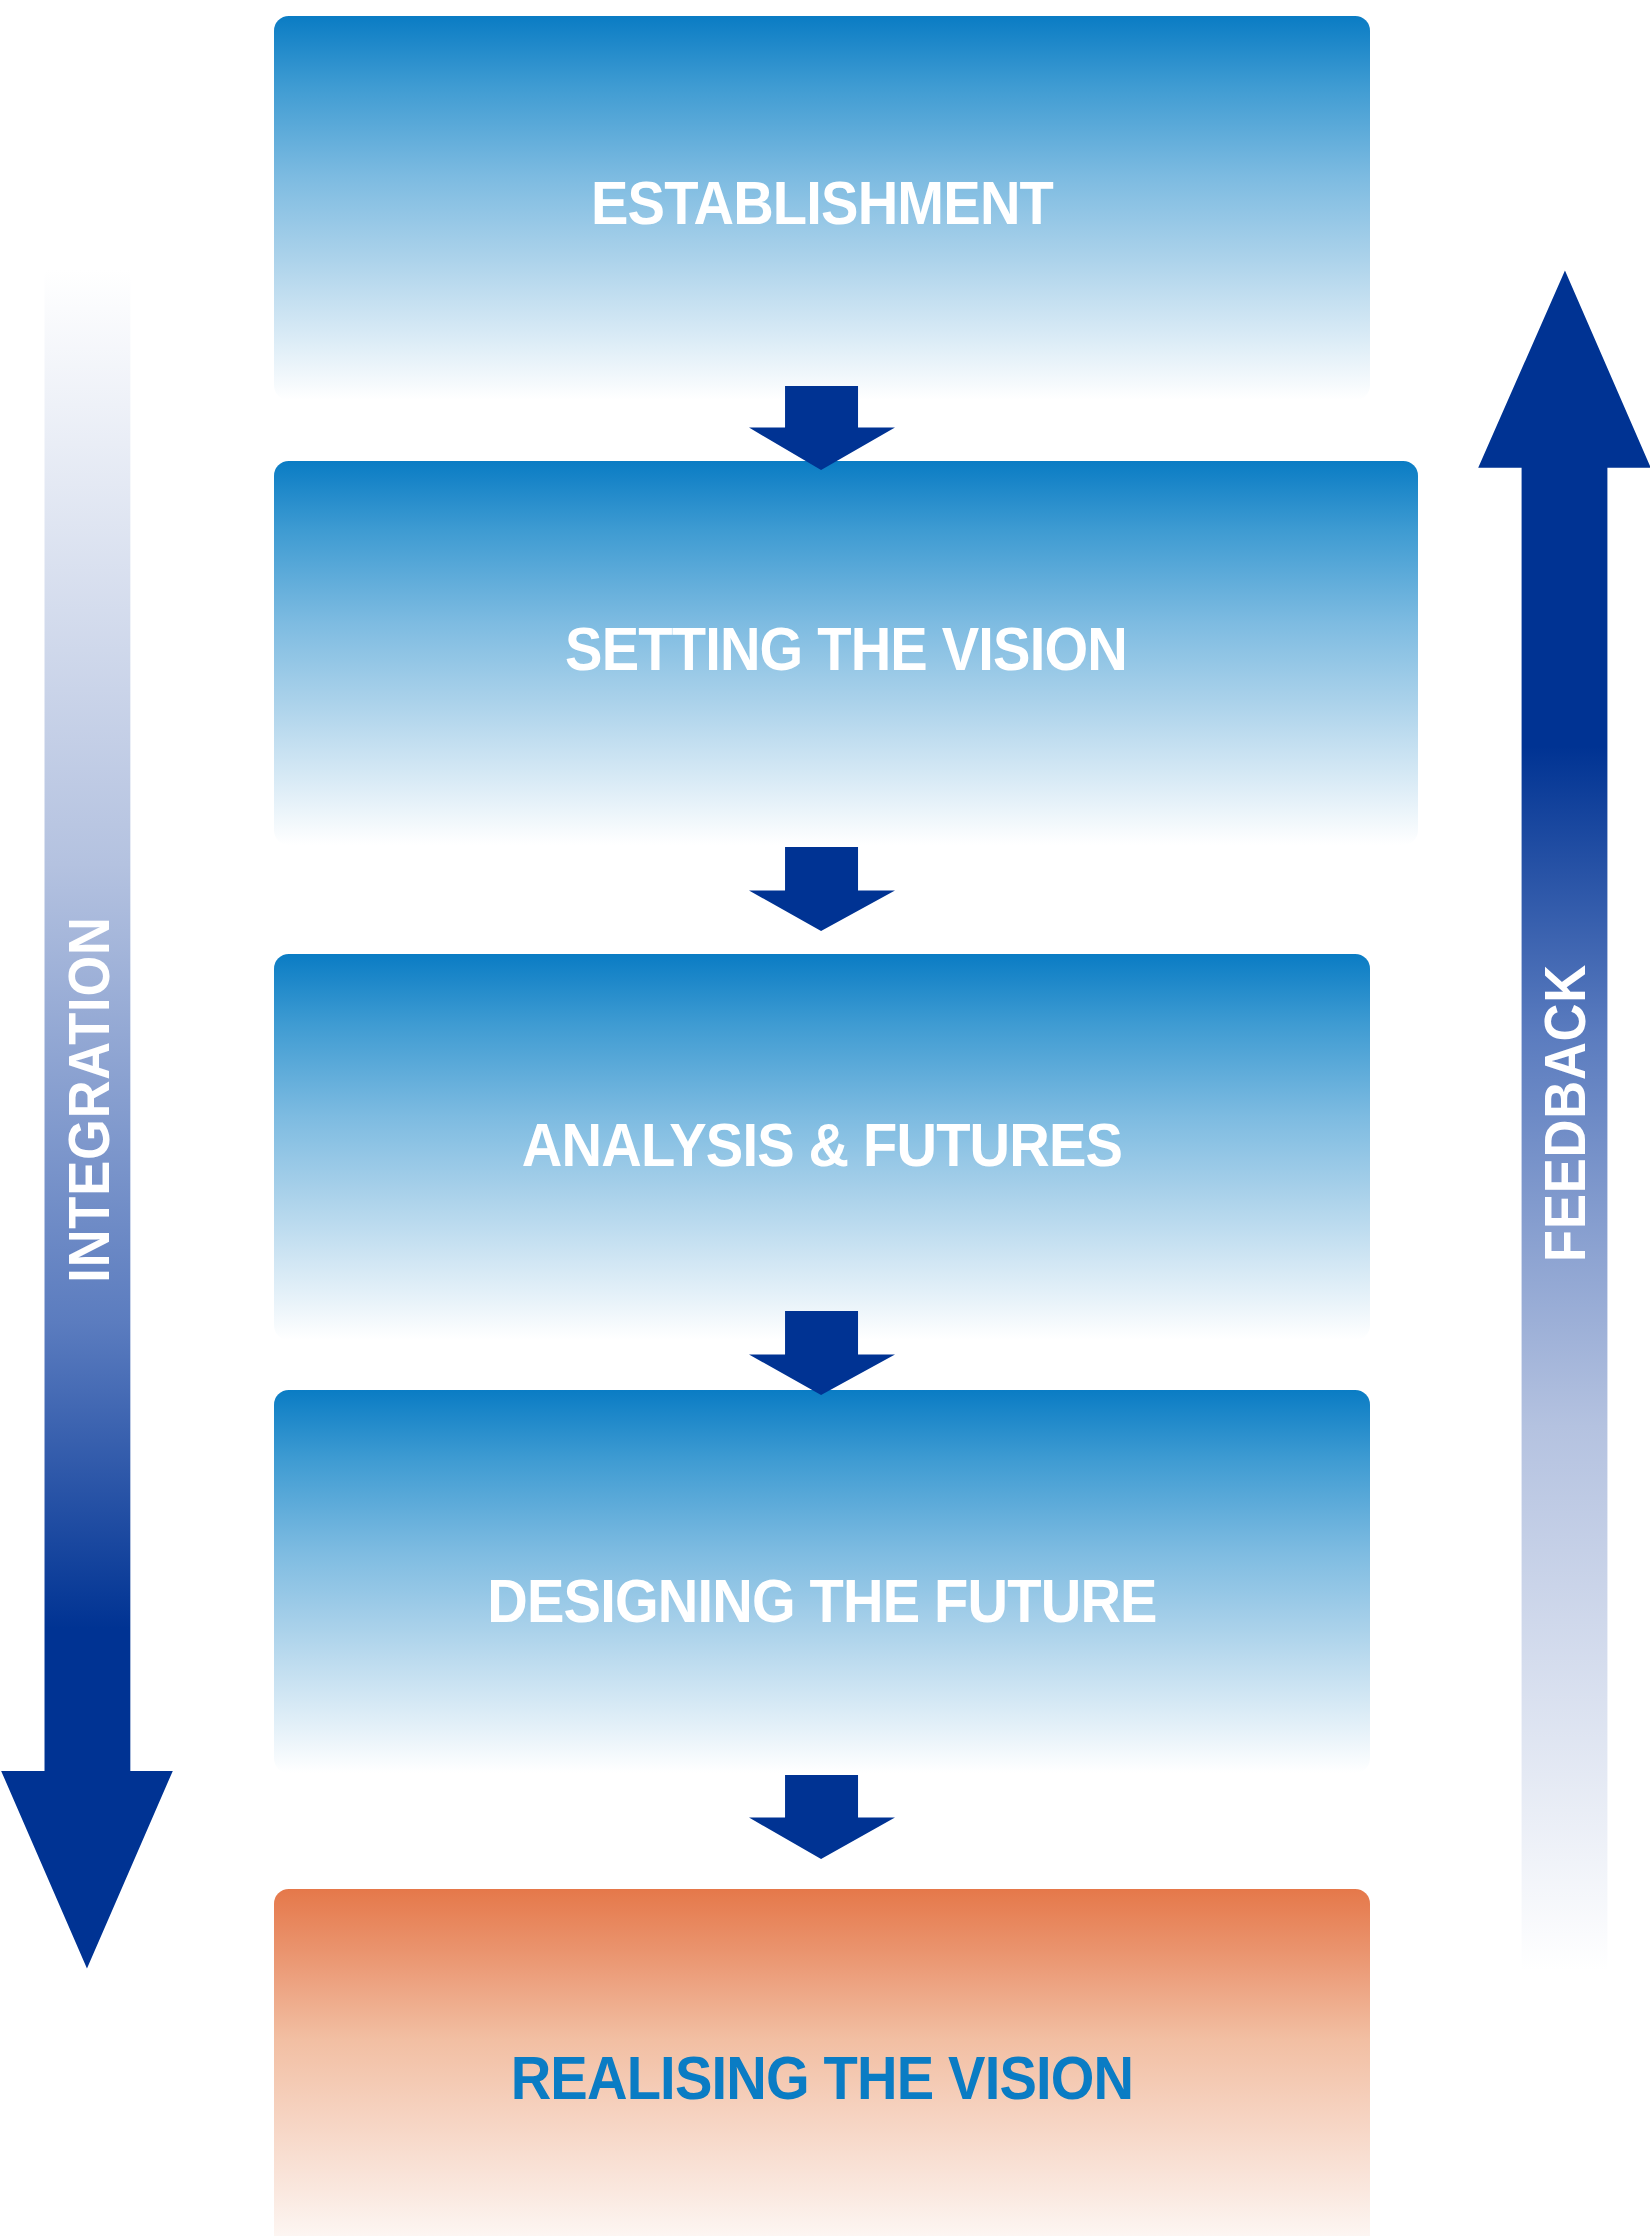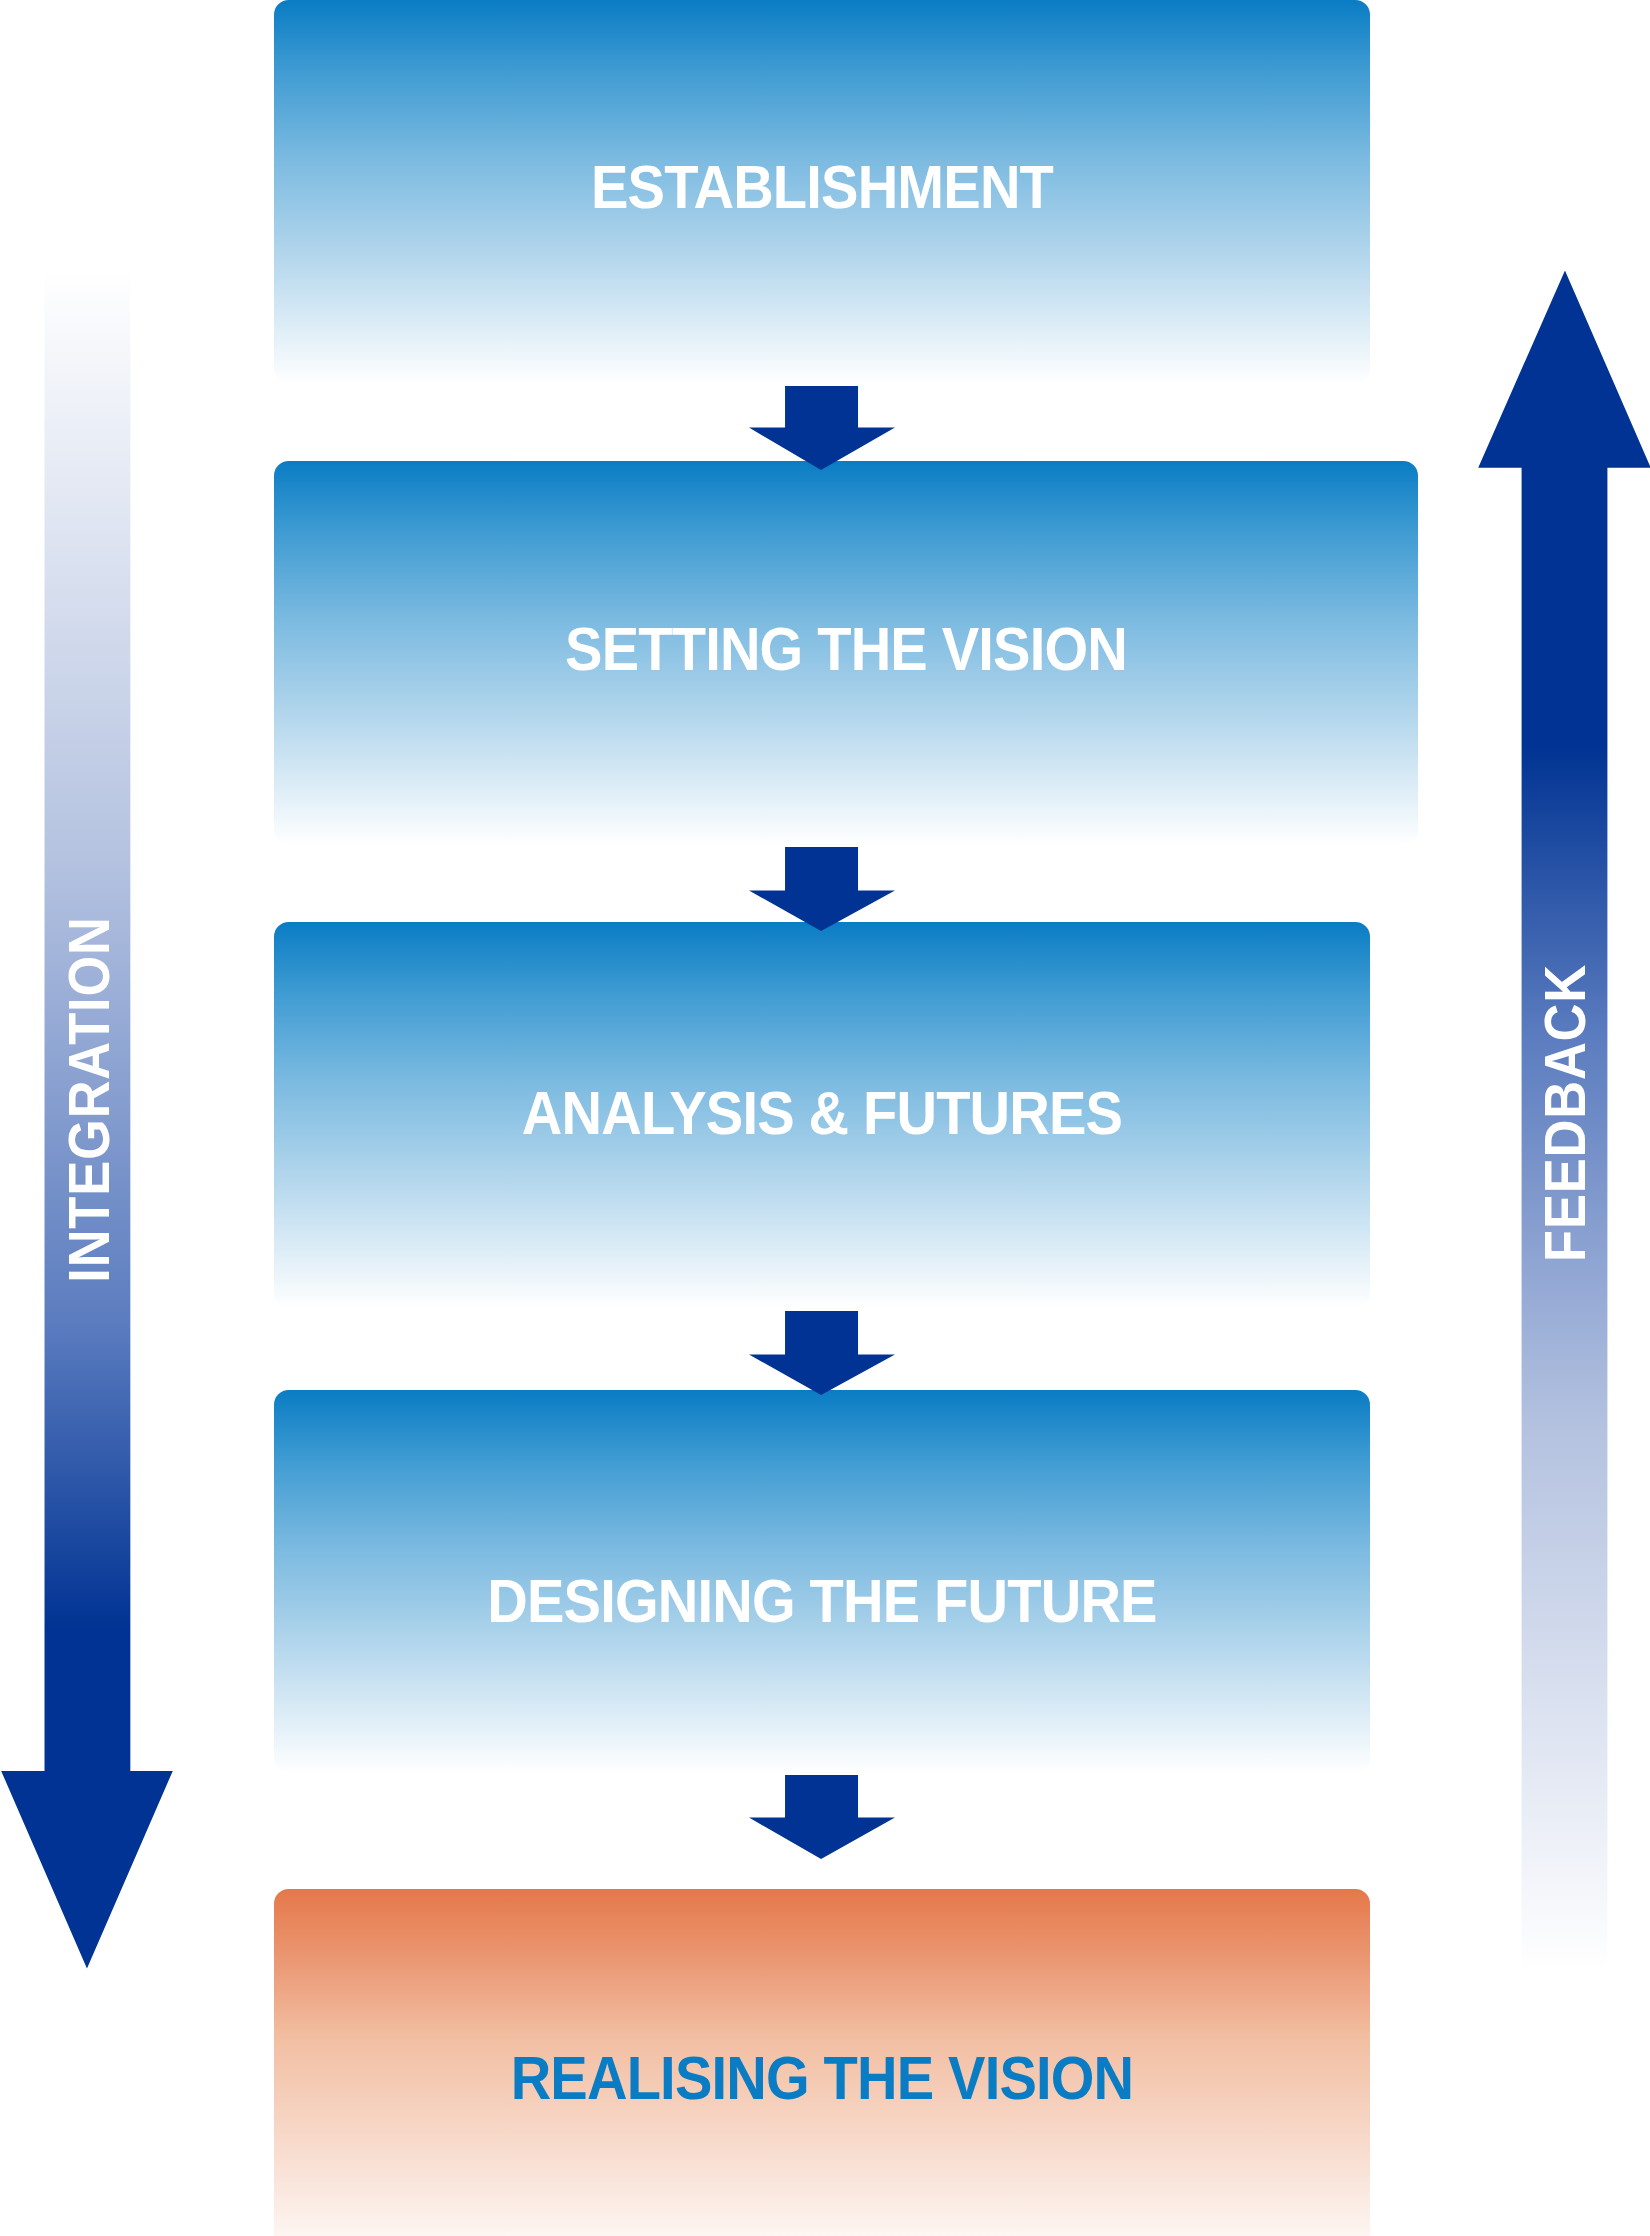--- a/index.html
+++ b/index.html
@@ -89,29 +89,29 @@
       <stop offset="0.28" stop-color="#003393"></stop>
       <stop offset="0.45" stop-color="#5b7cbf"></stop>
       <stop offset="0.68" stop-color="#b4c2e0"></stop>
       <stop offset="1" stop-color="#ffffff"></stop>
     </linearGradient>
   </defs>
   <path d="M107 293 L200 507 L153 507 L153 2135 L60 2135 L60 507 L13 507 Z" fill="url(#fbGrad)"></path>
 </svg>
 <div class="side-label" style="left:1380px; top:1080px; width:369px; text-align:center; transform: rotate(-90deg) scaleX(0.92);">FEEDBACK</div>
 
-<div class="stage-box blue" style="top:0px; height:384px;">
+<div class="stage-box blue" style="top:16px; height:384px;">
   <div class="stage-label" style="top:157px;">ESTABLISHMENT</div>
 </div>
 
 <div class="stage-box blue" style="top:461px; height:384px;padding-left:48px;">
   <div class="stage-label" style="top:158px;">SETTING THE VISION</div>
 </div>
 
-<div class="stage-box blue" style="top:922px; height:386px;">
+<div class="stage-box blue" style="top:954px; height:386px;">
   <div class="stage-label" style="top:161px;">ANALYSIS &amp; FUTURES</div>
 </div>
 
 <div class="stage-box blue" style="top:1390px; height:383px;">
   <div class="stage-label" style="top:181px;">DESIGNING THE FUTURE</div>
 </div>
 
 <div class="stage-box orange" style="top:1849px; height:378px;margin-top:40px;">
   <div class="stage-label" style="top:159px;">REALISING THE VISION</div>
 </div>

